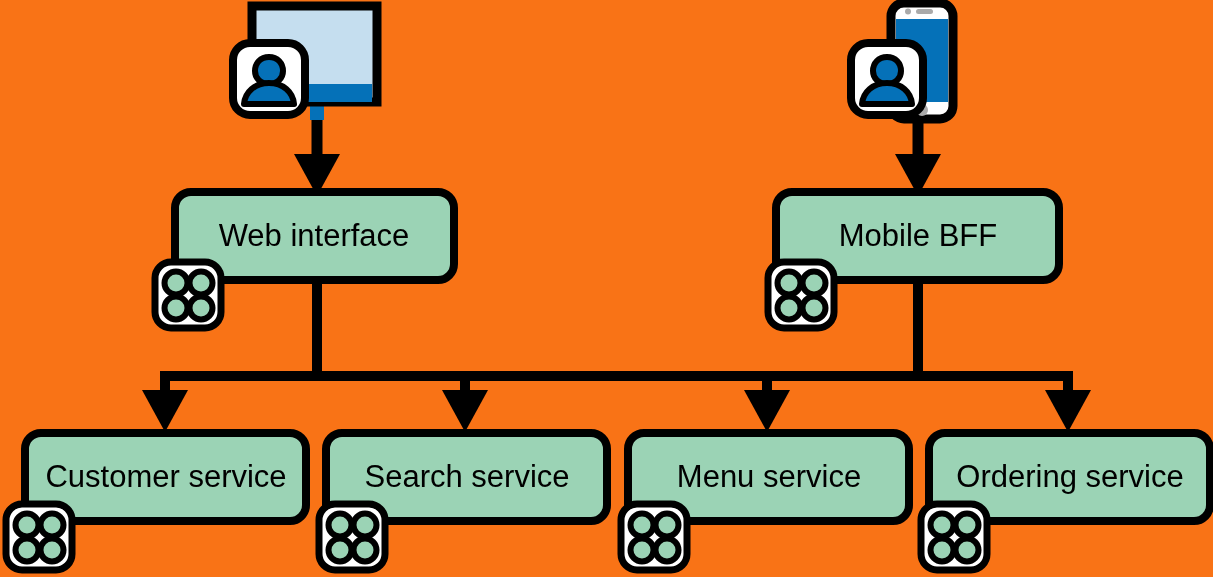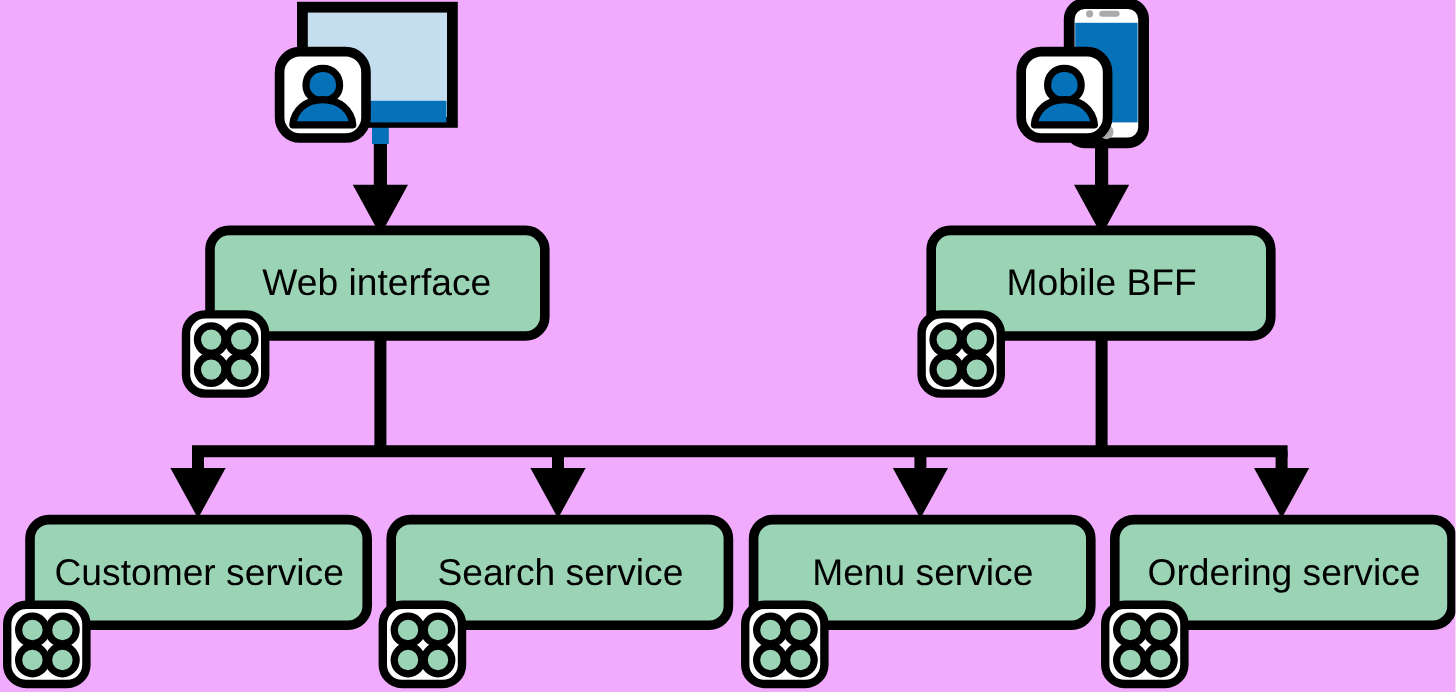--- a/index.html
+++ b/index.html
@@ -8,21 +8,21 @@
     padding: 0;
     background: #ffffff;
   }
   body {
     font-family: "Liberation Sans", sans-serif;
   }
   #diagram-root {
     position: relative;
     width: 1213px;
     height: 577px;
-    background: #f0abfc;
+    background: #f97316;
     overflow: hidden;
   }
   #diagram-svg {
     position: absolute;
     top: 0;
     left: 0;
     width: 1213px;
     height: 577px;
   }
   .node-label {

